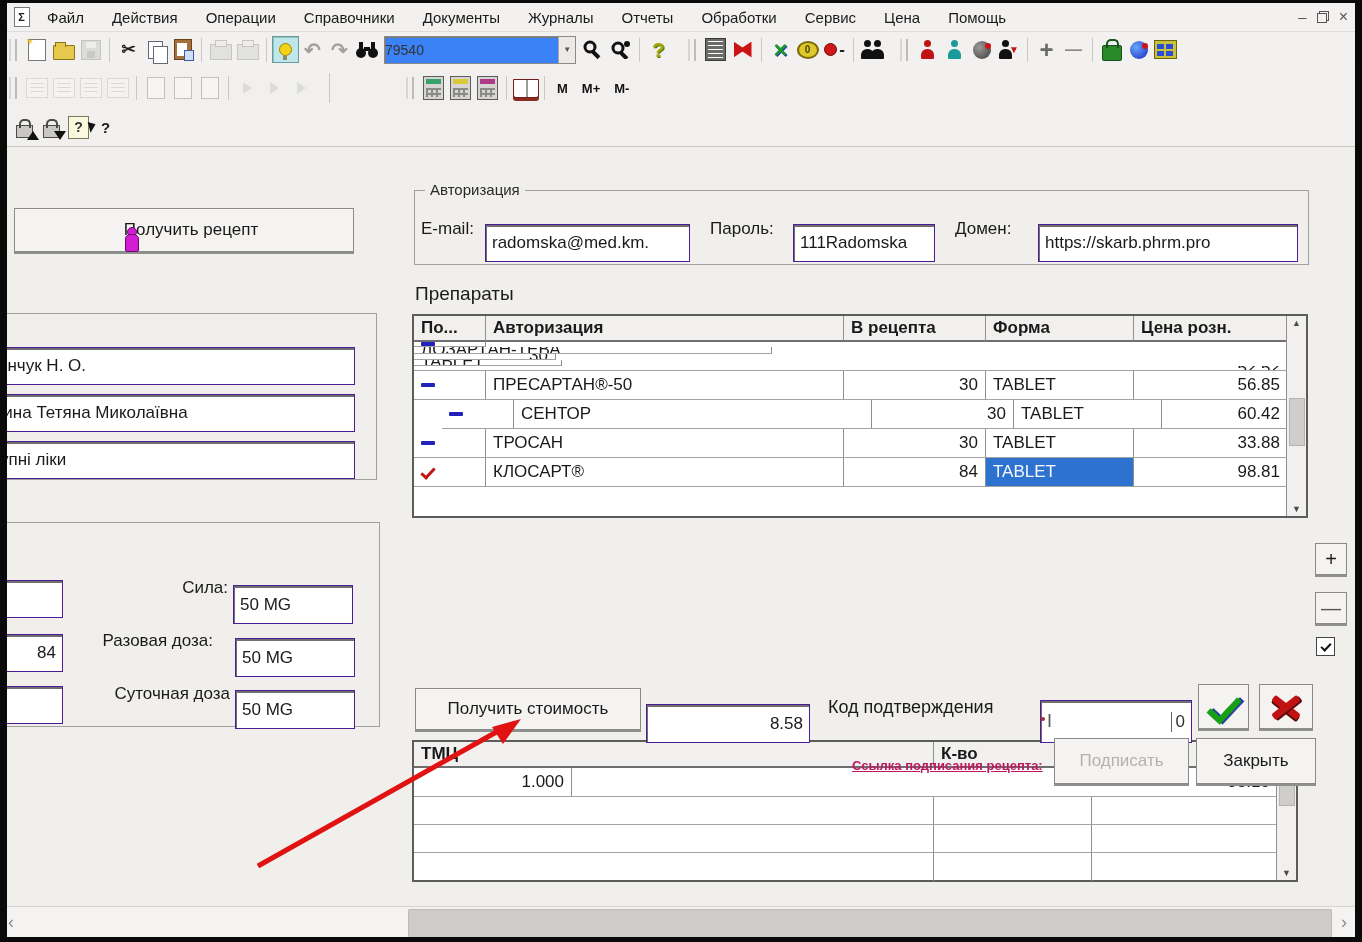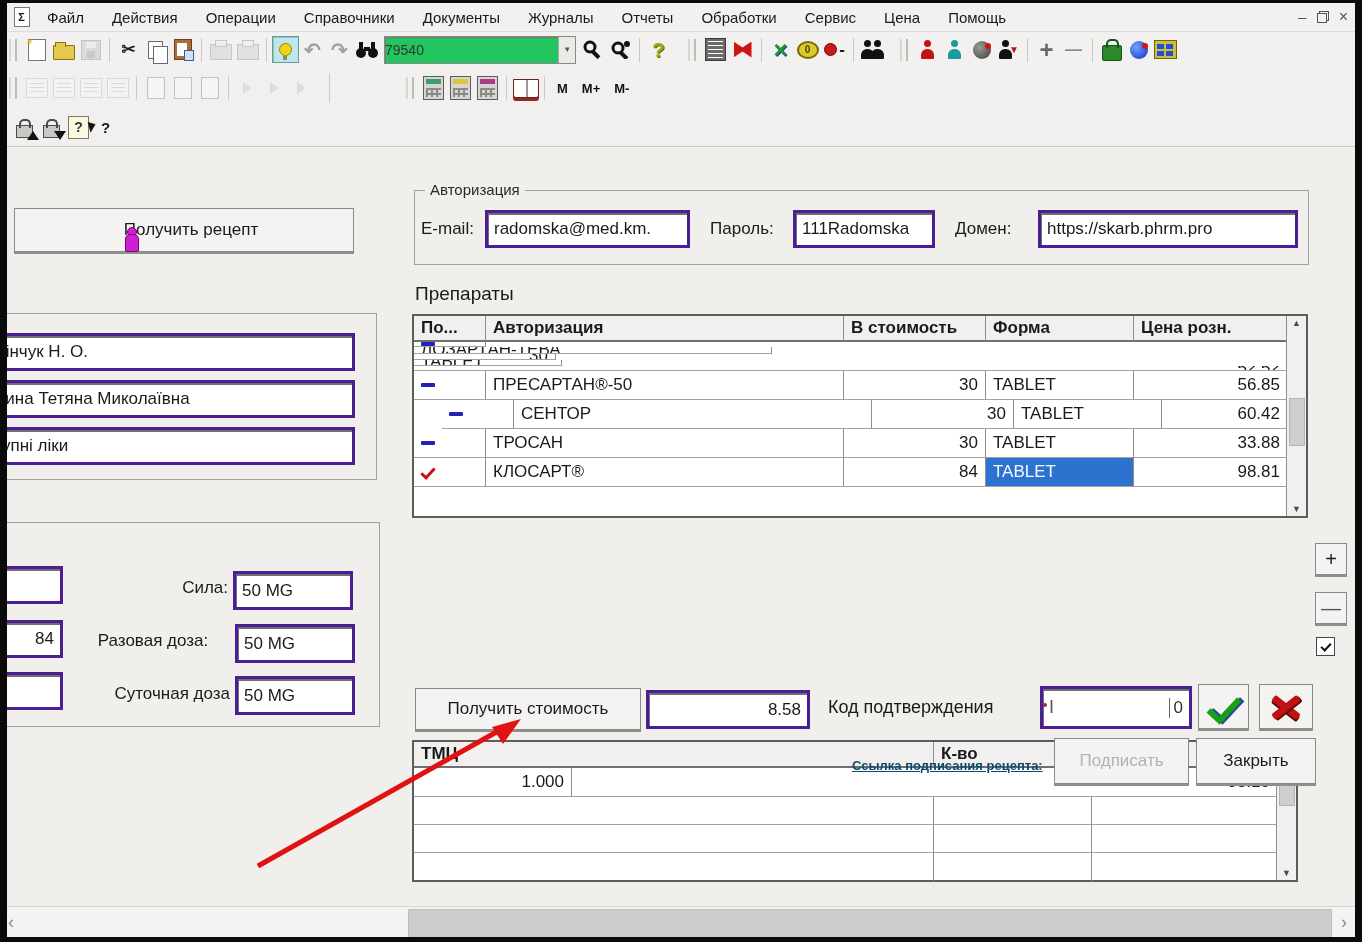--- a/index.html
+++ b/index.html
@@ -17,22 +17,22 @@
   #tb3{left:7px;top:108px;width:1348px;height:38px;display:flex;align-items:center;background:#f1f0ee;}
   .hr-line{left:0px;top:146px;width:1362px;height:1px;background:#c9c8c5;}
   
   .grip{width:4px;height:22px;border-left:2px solid #d7d6d3;border-right:2px solid #bdbcb9;margin:0 6px 0 2px;}
   .sep{width:1px;height:24px;background:#c9c8c5;margin:0 5px;}
   .ticon{width:27px;height:27px;display:flex;align-items:center;justify-content:center;
          font-size:17px;position:relative;flex:0 0 auto;}
   .dis{opacity:.38;filter:grayscale(.9);}
   .glyph{font-weight:bold;color:#222;}
   
-  .field{background:#fff;border:3px solid #4c1d95;box-shadow:inset 1px 2px 0 #6f6f6f;
-         font-size:17px;display:flex;align-items:center;padding:16px 6px;box-sizing:border-box;}
+  .field{background:#fff;border:1px solid #4c1d95;box-shadow:inset 1px 2px 0 #6f6f6f;
+         font-size:17px;display:flex;align-items:center;padding:16px 6px;box-sizing:border-box;margin-top:14px;}
   .btn{background:#f4f3f1;border:1px solid #8a8a8a;box-shadow:0 2px 0 #8f8f8e;
        display:flex;align-items:center;justify-content:center;font-size:17px;cursor:pointer;box-sizing:border-box;}
   .btn.disabled{color:#b3b2b0;cursor:default;}
   input.raw{border:none;outline:none;background:transparent;font-family:inherit;font-size:inherit;width:100%;padding:0;color:#1a1a1a;}
   
   .gbox{border:1px solid #a0a09d;box-sizing:border-box;}
   .legend{position:absolute;top:-10px;left:10px;background:#f0efec;padding:0 5px;font-size:15px;color:#2a2a2a;}
   
   .tbl{background:#fff;border:2px solid #5c5c5c;box-sizing:border-box;position:relative;}
   .tr{display:flex;}
@@ -59,21 +59,21 @@
   .copy-icon::after{content:"";position:absolute;left:4px;top:4px;width:13px;height:16px;background:#fff;border:1px solid #667;}
   .paste-icon{width:16px;height:19px;background:#a5703b;border:1px solid #6b4217;position:relative;}
   .paste-icon::before{content:"";position:absolute;left:2px;top:3px;width:10px;height:13px;background:#fff;}
   .paste-icon::after{content:"";position:absolute;right:-3px;bottom:-2px;width:8px;height:9px;background:#cfe0f6;border:1px solid #3c5a9a;}
   .printer{width:20px;height:14px;background:#c9c8c6;border:1px solid #838381;position:relative;margin-top:4px;}
   .printer::before{content:"";position:absolute;top:-5px;left:4px;width:10px;height:5px;background:#e9e8e6;border:1px solid #838381;}
   .lamp{width:25px;height:25px;background:#bfe6e8;border:1px solid #6a9a9c;box-shadow:inset 1px 1px 0 #8fc4c6;display:flex;align-items:center;justify-content:center;}
   .bulb{width:11px;height:11px;border-radius:50%;background:#f2d316;border:1px solid #9a8207;position:relative;}
   .bulb::after{content:"";position:absolute;left:3px;bottom:-5px;width:4px;height:4px;background:#8a8a6a;}
   .binoc{display:inline-block;}
-  .combo{width:190px;height:26px;background:#22c55e;border:1px solid #8a8a8a;box-shadow:inset 1px 1px 0 #777;
+  .combo{width:190px;height:26px;background:#3b82f6;border:1px solid #8a8a8a;box-shadow:inset 1px 1px 0 #777;
          display:flex;align-items:center;margin:0 4px;}
   .combo .dd{margin-left:auto;width:17px;height:100%;background:#eceae7;border-left:1px solid #aaa;
              display:flex;align-items:center;justify-content:center;font-size:8px;color:#555;}
   .qmark{font-size:21px;font-weight:900;color:#a8a60a;text-shadow:1px 1px 0 #4e7a0a;}
   .grid-ic{width:20px;height:18px;border:1px solid #b7b6b3;background:#fbfaf8;position:relative;}
   .grid-ic::before{content:"";position:absolute;left:3px;right:3px;top:4px;height:1px;background:#b9b8b5;box-shadow:0 4px 0 #b9b8b5, 0 8px 0 #b9b8b5;}
   .play{width:0;height:0;border-left:9px solid #bdbcb9;border-top:6px solid transparent;border-bottom:6px solid transparent;}
   .calc{width:19px;height:22px;background:#d6d5d2;border:1px solid #5c5c5a;position:relative;}
   .calc::before{content:"";position:absolute;top:2px;left:2px;right:2px;height:5px;background:var(--scr,#3aa06a);}
   .calc::after{content:"";position:absolute;left:2px;right:2px;bottom:2px;height:9px;
@@ -109,21 +109,21 @@
   .chk.big{width:26px;height:12px;border-left:6px solid #17a017;border-bottom:6px solid #17a017;filter:drop-shadow(2px 2px 0 #27409a);}
   .cross.big{position:relative;width:30px;height:26px;}
   .cross.big::before,.cross.big::after{content:"";position:absolute;left:-1px;top:10px;width:32px;height:7px;background:#c01212;border-radius:2px;box-shadow:1px 2px 0 #5a0a0a;}
   .cross.big::before{transform:rotate(38deg);}
   .cross.big::after{transform:rotate(-38deg);}
   .dash{display:inline-block;width:14px;height:4px;background:#2222bb;border-radius:1px;}
   
   .pinkfig{position:relative;width:14px;height:24px;}
   .pinkfig::before{content:"";position:absolute;top:0;left:3px;width:8px;height:8px;border-radius:50%;background:#d21ed2;border:1px solid #6a0a6a;}
   .pinkfig::after{content:"";position:absolute;top:7px;left:1px;width:12px;height:16px;border-radius:5px 5px 2px 2px;background:#d21ed2;border:1px solid #6a0a6a;}
-  .link{color:#0c4a6e;text-decoration:underline;font-size:13px;font-weight:bold;cursor:pointer;}
+  .link{color:#be185d;text-decoration:underline;font-size:13px;font-weight:bold;cursor:pointer;}
   
   #hscroll{left:0;top:906px;width:1355px;height:31px;background:#f4f3f1;border-top:1px solid #d5d4d1;}
   .harrow{position:absolute;top:0;width:22px;height:31px;display:flex;align-items:center;justify-content:center;color:#8a8a88;font-size:18px;cursor:pointer;}
   #hthumb{position:absolute;left:408px;top:2px;width:922px;height:27px;background:#cdccca;border:1px solid #bdbcba;border-radius:1px;cursor:grab;}
   .caret-i{color:#555;font-size:18px;font-style:normal;position:relative;}
   .caret-i::after{content:"";position:absolute;left:-6px;top:6px;width:4px;height:4px;border-radius:50%;background:#b02a2a;}
 </style>
 </head>
 <body>
 
@@ -379,21 +379,21 @@
 
   <div class="abs gbox" style="left:-20px;top:522px;width:400px;height:205px;"></div>
   <div class="abs field" style="left:-15px;top:566px;width:78px;height:38px;"></div>
   <div class="abs" style="left:120px;top:578px;width:108px;text-align:right;font-size:17px;">Сила:</div>
   <div class="abs field" style="left:233px;top:571px;width:120px;height:39px;">
     <span>50 MG</span>
   </div>
   <div class="abs field num" style="left:-15px;top:620px;width:78px;height:38px;justify-content:flex-end;">
     <span>84</span>
   </div>
-  <div class="abs" style="left:68px;top:631px;width:170px;text-align:center;font-size:17px;">Разовая доза:</div>
+  <div class="abs" style="left:43px;top:631px;width:170px;text-align:right;font-size:17px;">Разовая доза:</div>
   <div class="abs field" style="left:235px;top:624px;width:120px;height:39px;">
     <span>50 MG</span>
   </div>
   <div class="abs field" style="left:-15px;top:672px;width:78px;height:38px;"></div>
   <div class="abs" style="left:60px;top:684px;width:170px;text-align:right;font-size:17px;">Суточная доза</div>
   <div class="abs field" style="left:235px;top:676px;width:120px;height:39px;">
     <span>50 MG</span>
   </div>
 
   <div class="abs gbox" style="left:414px;top:190px;width:895px;height:75px;">
@@ -410,21 +410,21 @@
   <div class="abs" style="left:955px;top:219px;font-size:17px;">Домен:</div>
   <div class="abs field" style="left:1038px;top:210px;width:260px;height:38px;">
     <input class="raw" readonly="" value="https://skarb.phrm.pro" style="">
   </div>
 
   <div class="abs" style="left:415px;top:283px;font-size:19px;">Препараты</div>
   <div class="abs tbl" style="left:412px;top:314px;width:896px;height:204px;padding-right:19px;">
     <div class="tr">
       <div class="th" style="width:72px;">По...</div>
       <div class="th" style="width:358px;">Авторизация</div>
-      <div class="th" style="width:142px;">В стоимость</div>
+      <div class="th" style="width:142px;">В рецепта</div>
       <div class="th" style="width:148px;">Форма</div>
       <div class="th" style="flex:1;border-right:none;">Цена розн.</div>
     </div>
     <div class="tr" style="height:29px;flex-direction:column;">
       <div class="td" style="width:72px;">
           <span class="dash"></span>
         </div>
       <div class="td" style="width:358px;">ЛОЗАРТАН-ТЕВА</div>
       <div class="td num" style="width:142px;">30</div>
       <div class="td" style="width:148px;">TABLET</div>

